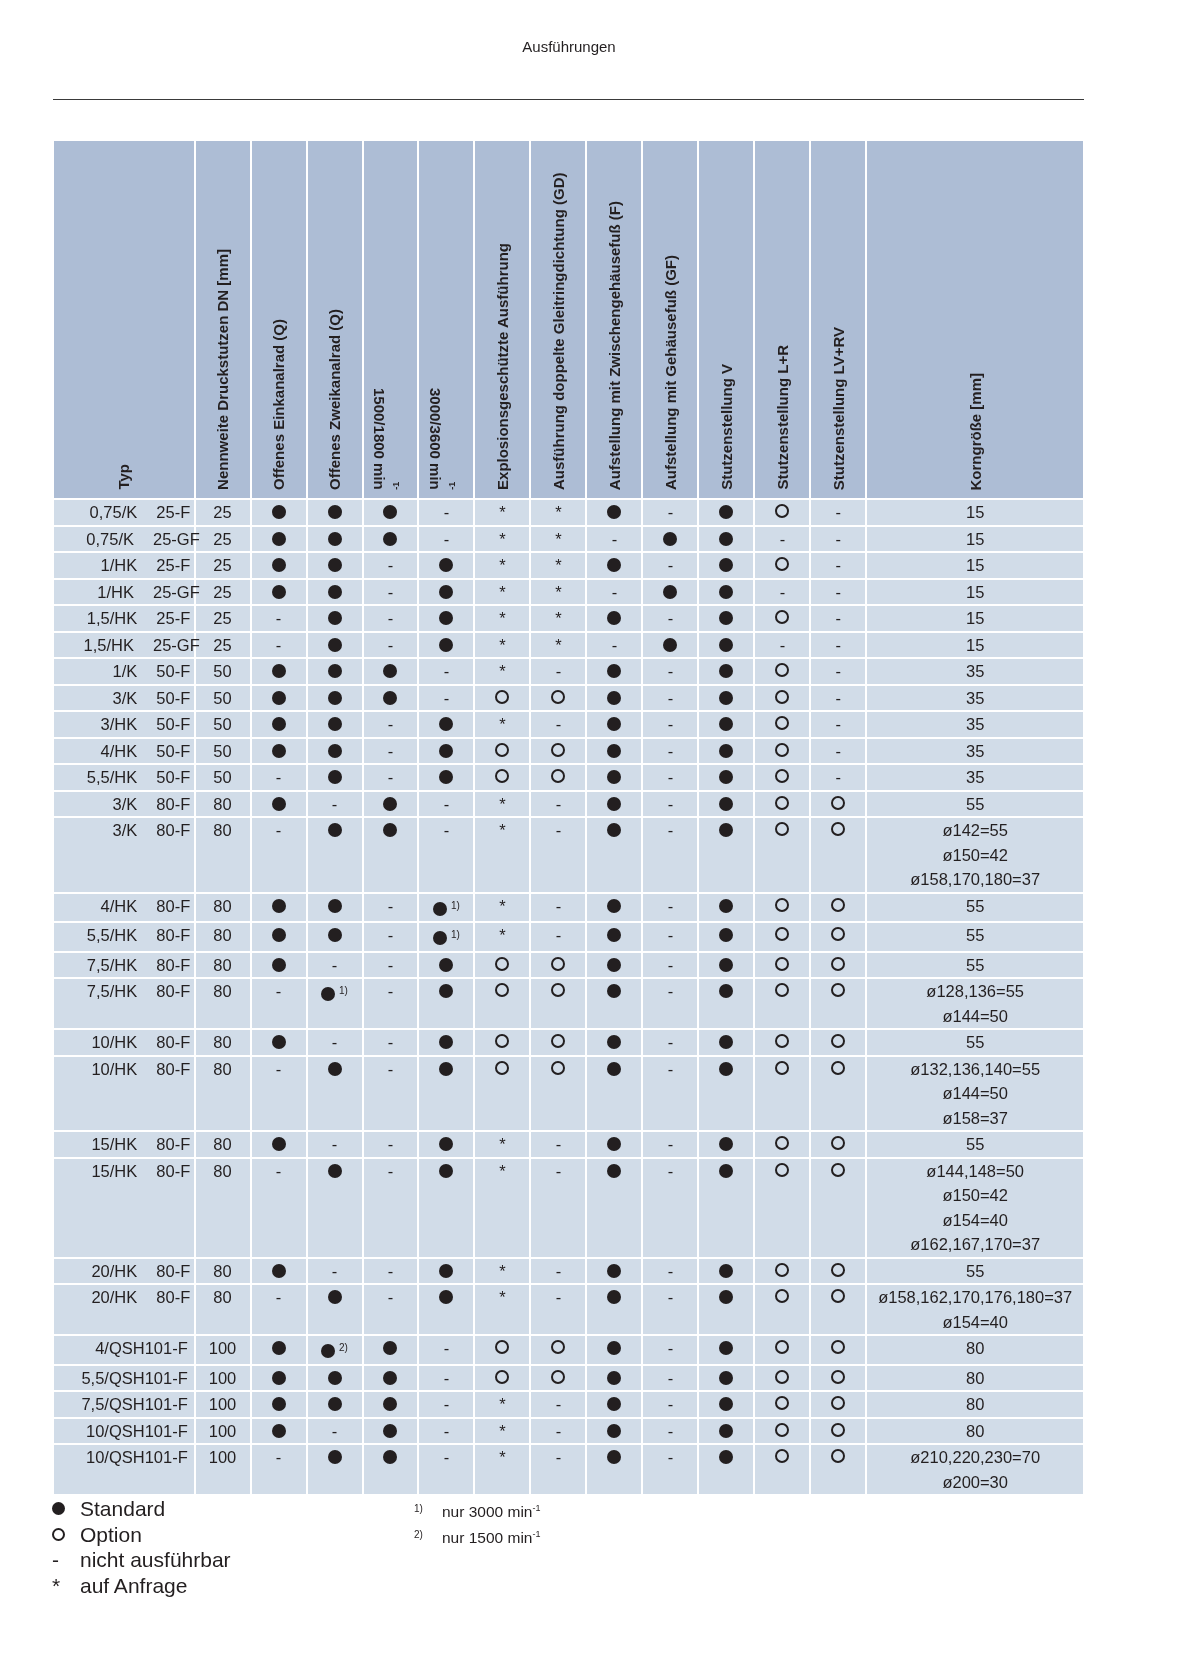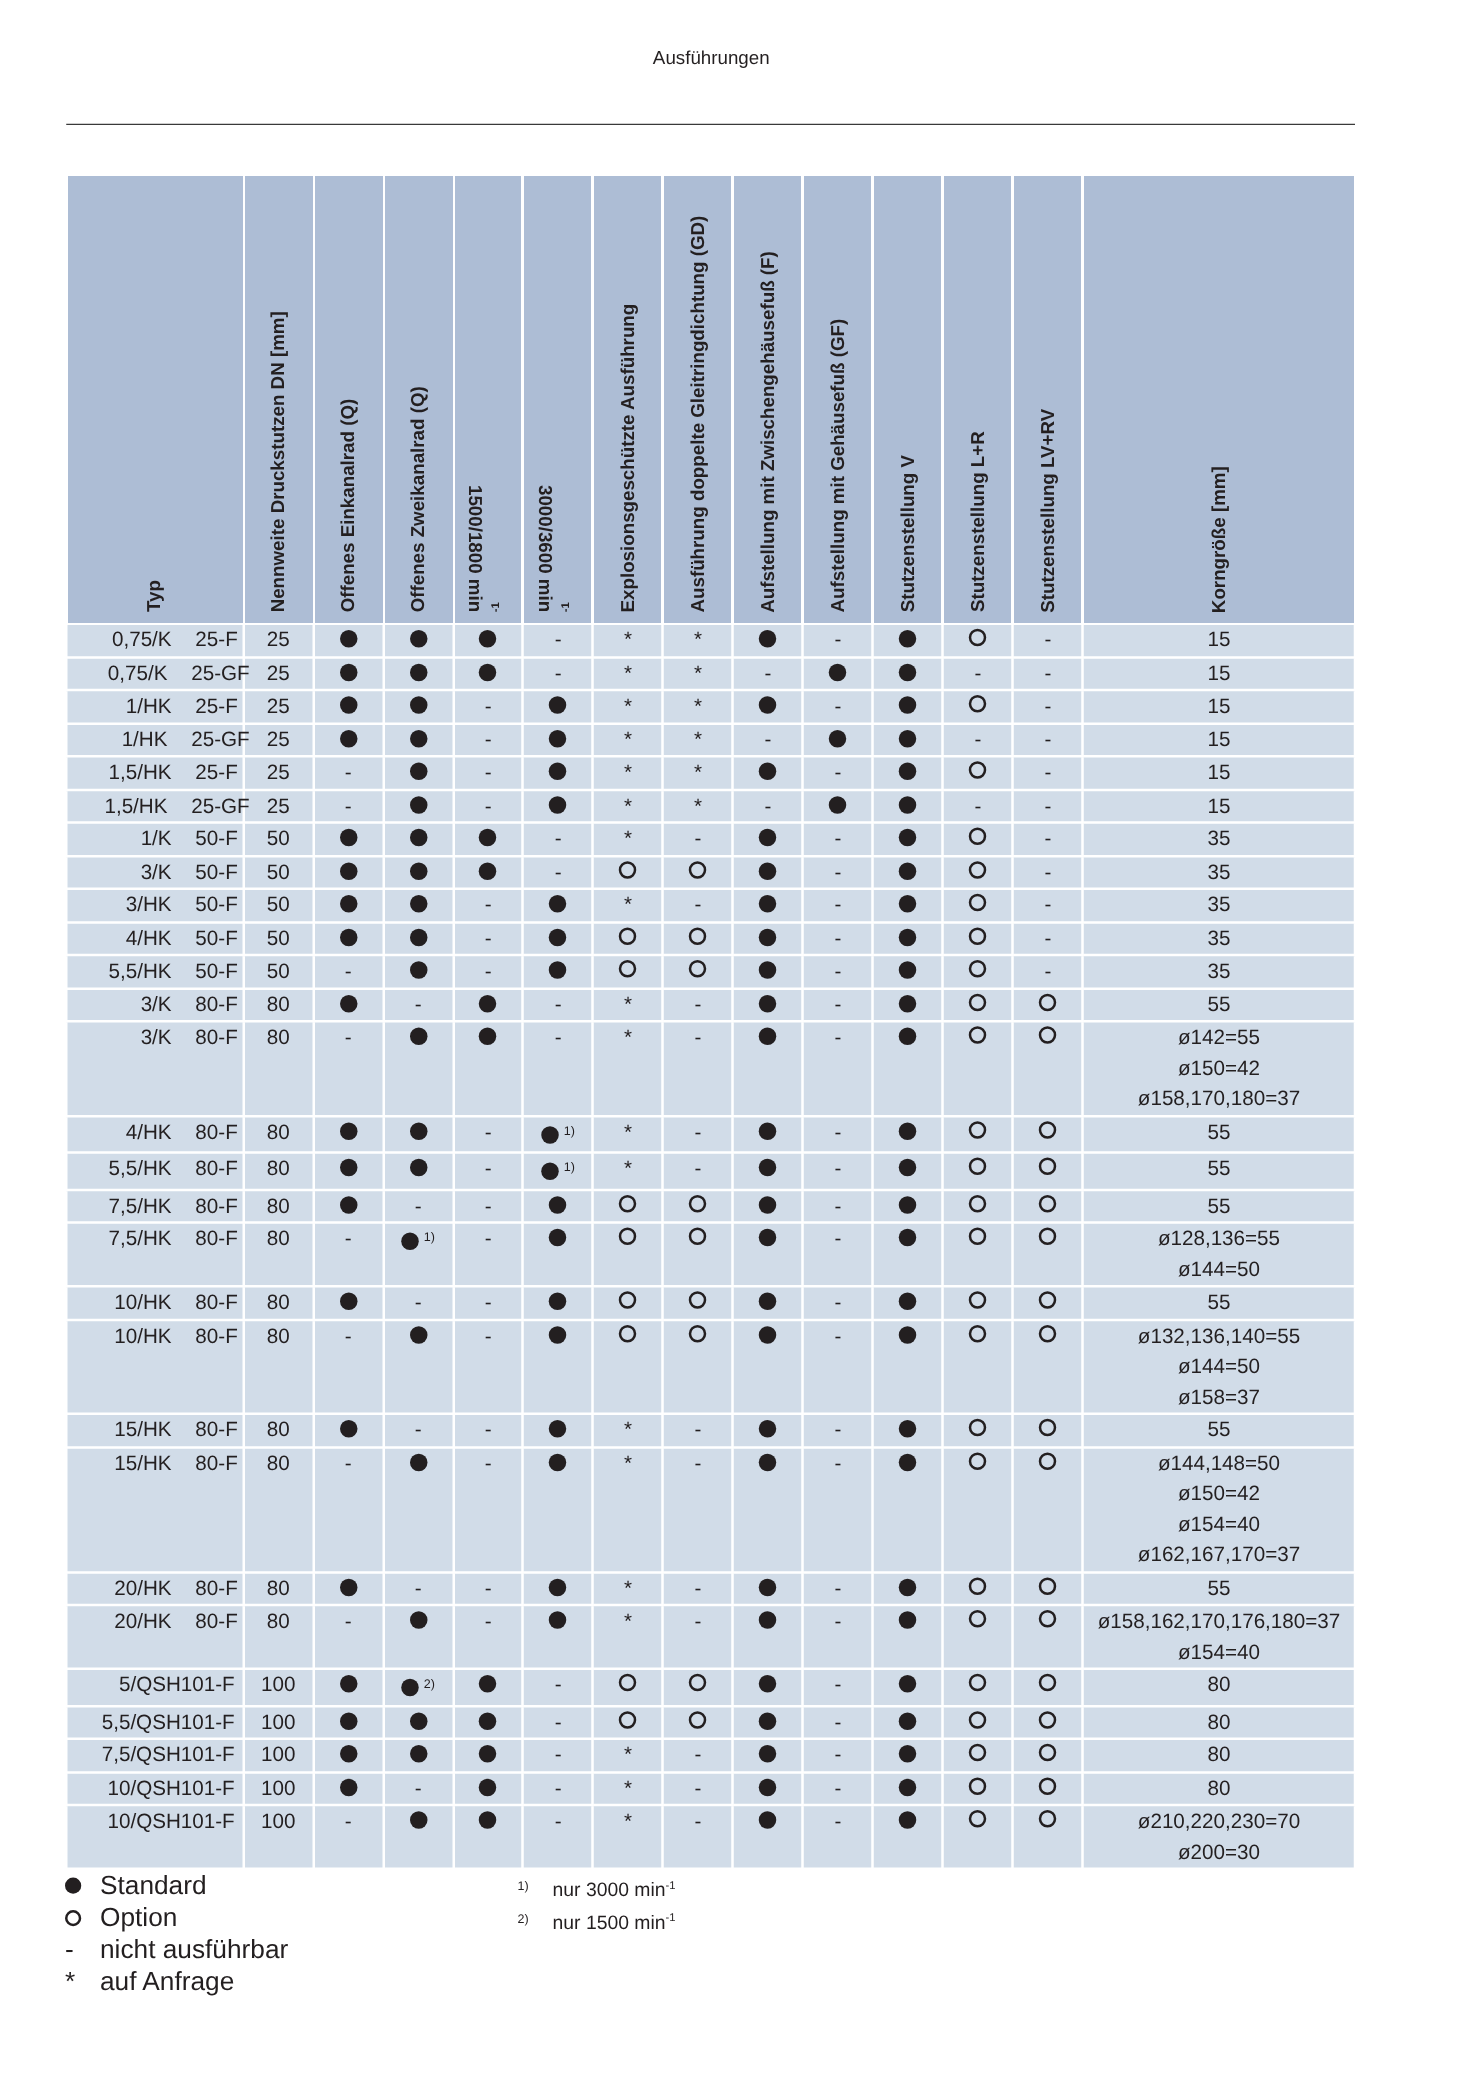--- a/index.html
+++ b/index.html
@@ -543,21 +543,21 @@
         <td><span><span class="dash">-</span></span></td>
         <td><span><span class="dot"></span></span></td>
         <td><span><span class="ring"></span></span></td>
         <td><span><span class="ring"></span></span></td>
         <td>
           <span class="kg-line">ø158,162,170,176,180=37</span>
           <span class="kg-line">ø154=40</span>
         </td>
       </tr>
       <tr>
-        <td class="typ"><span class="tp" style="width: 128px;">5/QSH101-F</span></td>
+        <td class="typ"><span class="tp" style="width: 128px;">4/QSH101-F</span></td>
         <td>100</td>
         <td><span><span class="dot"></span></span></td>
         <td><span><span class="dot"></span><span class="sup">2)</span></span></td>
         <td><span><span class="dot"></span></span></td>
         <td><span><span class="dash">-</span></span></td>
         <td><span><span class="ring"></span></span></td>
         <td><span><span class="ring"></span></span></td>
         <td><span><span class="dot"></span></span></td>
         <td><span><span class="dash">-</span></span></td>
         <td><span><span class="dot"></span></span></td>

